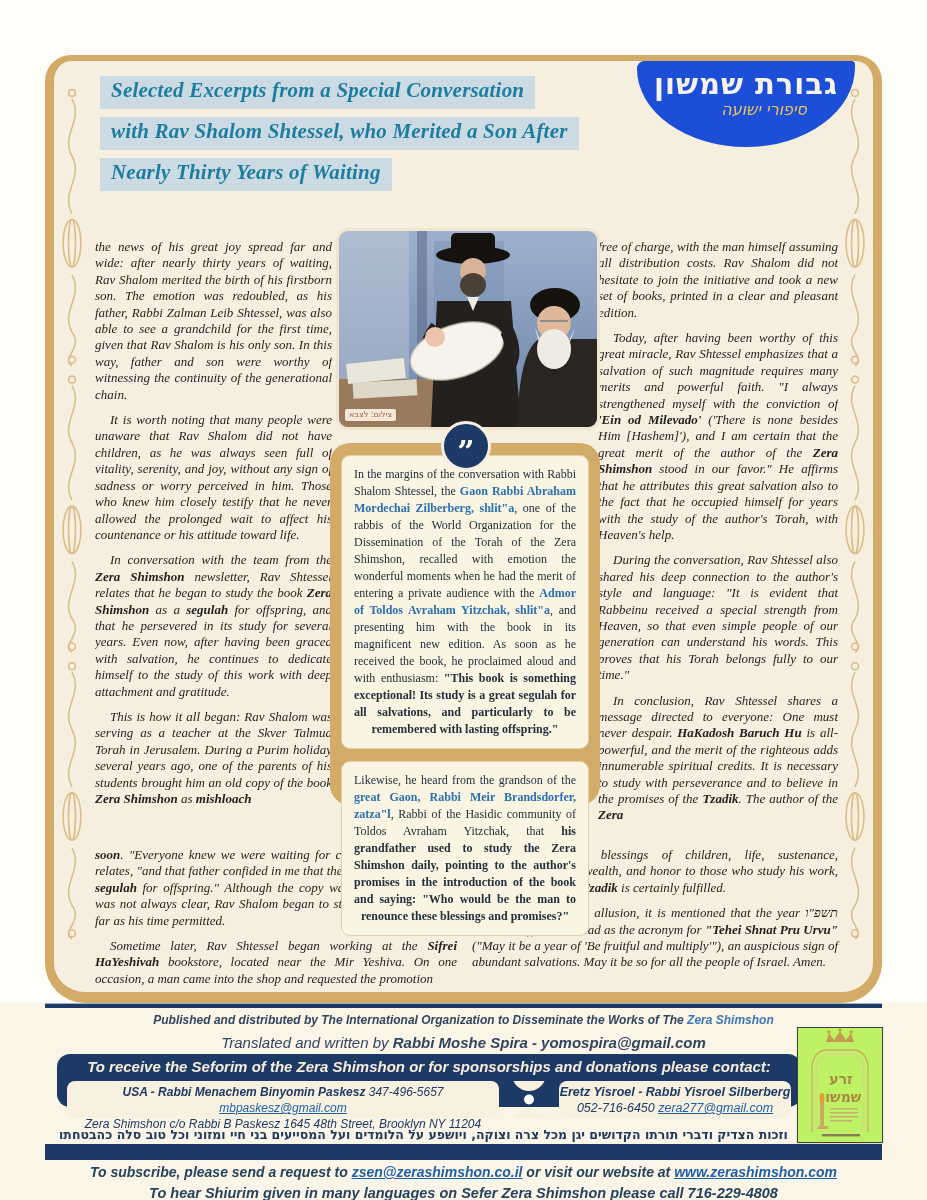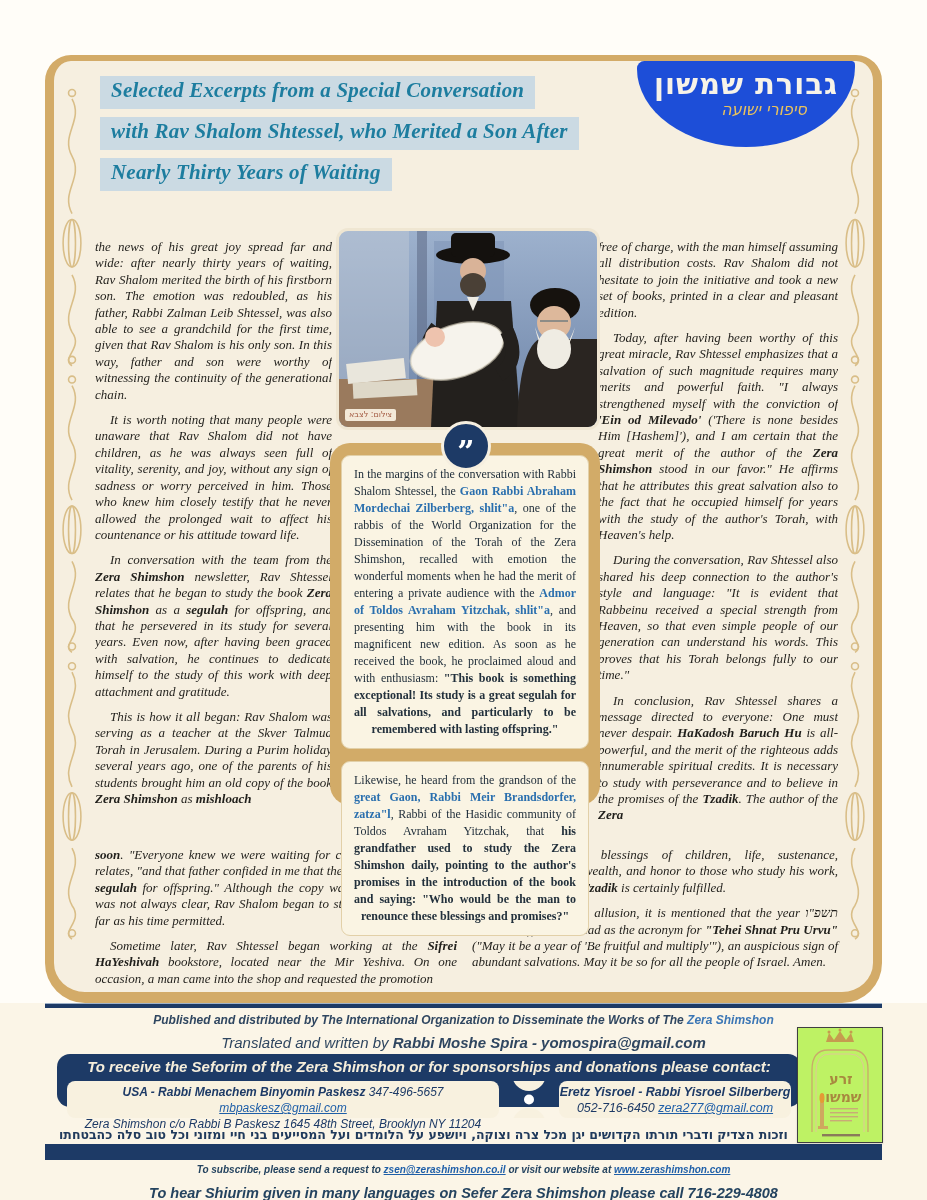--- a/index.html
+++ b/index.html
@@ -71,21 +71,21 @@
   .pill{position:absolute;top:27px;height:37px;background:#f8f1df;border-radius:8px;
         font-family:"Liberation Sans",sans-serif;font-style:italic;color:#1d3a66;
         text-align:center;box-sizing:border-box;padding-top:3px;}
   #pill-usa{left:10px;width:432px;font-size:12px;line-height:16px;}
   #pill-il{left:502px;width:232px;font-size:12.5px;line-height:16px;}
   .pill b{font-weight:bold;}
   #flower{position:absolute;left:442px;top:27px;width:60px;height:37px;}
   #hebrew-line{position:absolute;left:45px;top:124px;width:757px;text-align:center;direction:rtl;
         font-family:"DejaVu Sans",sans-serif;font-weight:bold;font-size:12.5px;color:#203a5c;}
   #navy-bar{position:absolute;left:45px;top:141px;width:837px;height:16px;background:#1d3a66;}
-  #sub-line{top:161px;font-size:10px;color:#24435f;}
+  #sub-line{top:161px;font-size:14px;color:#24435f;}
   #shiur-line{top:182px;font-size:14.5px;color:#24435f;}
   
   #book-logo{position:absolute;left:797px;top:24px;width:84px;height:114px;background:#bef264;
         border:1px solid #404040;z-index:3;box-shadow:0 1px 2px rgba(0,0,0,.15);}
 </style>
 </head>
 <body>
 
 <div id="page">
 

